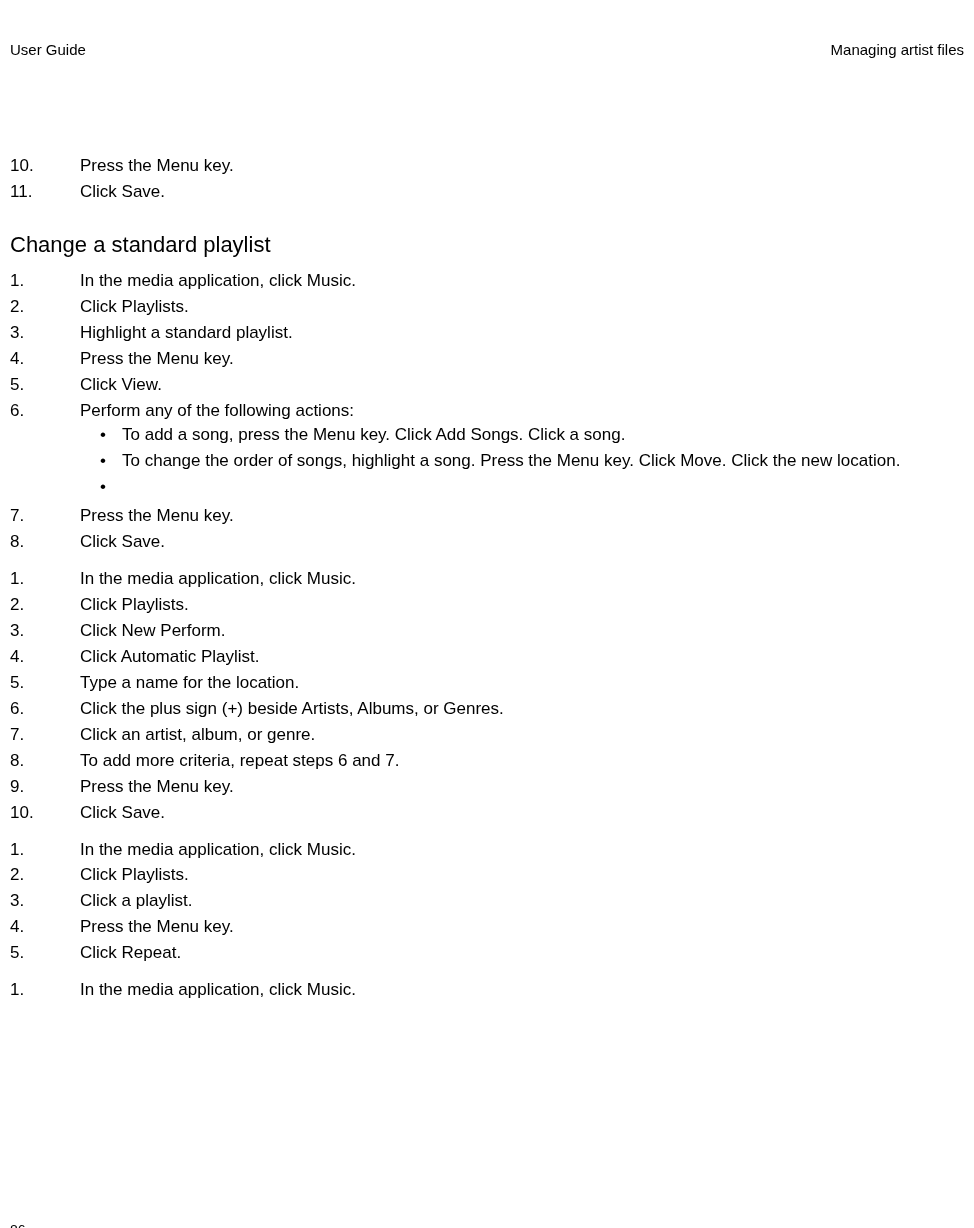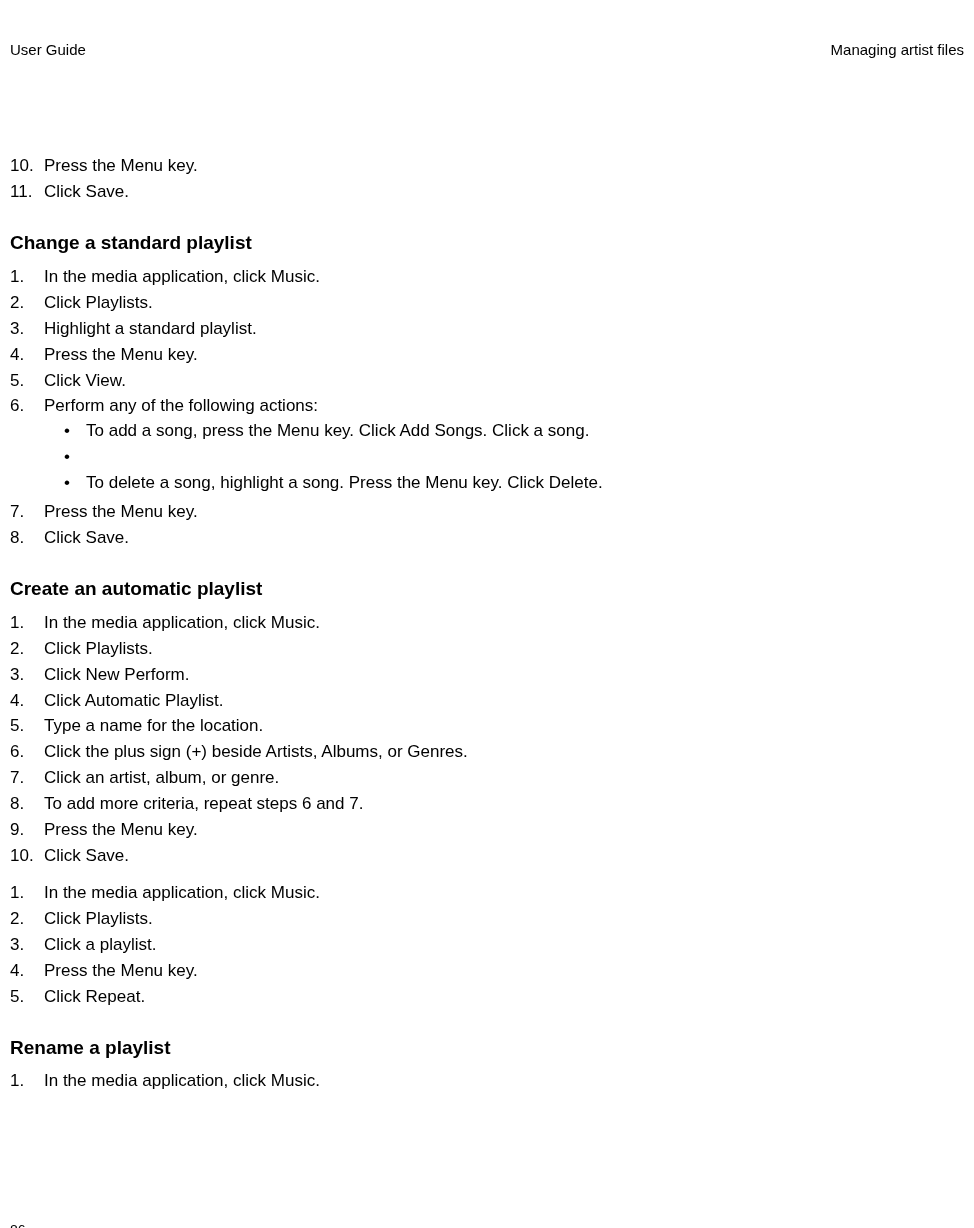--- a/index.html
+++ b/index.html
@@ -19,26 +19,26 @@
     margin-top:22px;
   }
   .hdr{display:flex;justify-content:space-between;font-size:15px;margin-bottom:95px;}
   .ol{list-style:none;padding:0;margin:0 0 14px 0;}
   .ol > li{display:flex;margin:0 0 3px 0;}
   .num{width:30px;flex:0 0 30px;text-align:left;padding-left:0;} 
   .ol.main{margin-left:0;}
   .ol.main > li > .num{}
   .ol.main > li > .txt{flex:1;}
   .ol.main{padding-left:0;}
-  .ol.main > li{padding-left:0;}
+  .ol.main > li{padding-left:0;gap:36px;}
   .ol.main .num{width:34px;flex:0 0 34px;}
   .bul{list-style:none;padding:0;margin:2px 0 2px 20px;}
   .bul > li{display:flex;margin:0 0 3px 0;}
   .bul .dot{width:22px;flex:0 0 22px;}
-  h3{font-size:19px;font-weight:700;margin:26px 0 10px 0;}
+  h3{font-size:22px;font-weight:400;margin:26px 0 10px 0;}
   b{font-weight:400;}
   .para{margin:10px 0 0 0;}
   .pgnum{position:absolute;left:10px;bottom:10px;font-size:14px;}
 </style>
 </head>
 <body>
 
 <div class="page">
   <div class="hdr">
     <span>User Guide</span>
@@ -81,37 +81,36 @@
         </li>
         <li>
           <span class="num">6.</span>
           <span class="txt">Perform any of the following actions:<ul class="bul">
               <li>
                 <span class="dot">•</span>
                 <span>To add a song, press the <b>Menu</b> key. Click <b>Add Songs</b>. Click a song.</span>
               </li>
               <li>
                 <span class="dot">•</span>
+                <span>To change the order of songs, highlight a song. Press the <b>Menu</b> key. Click <b>Move</b>. Click the new location.</span>
               </li>
               <li>
                 <span class="dot">•</span>
-                <span>To delete a song, highlight a song. Press the <b>Menu</b> key. Click <b>Delete</b>.</span>
               </li>
             </ul></span>
         </li>
         <li>
           <span class="num">7.</span>
           <span class="txt">Press the <b>Menu</b> key.</span>
         </li>
         <li>
           <span class="num">8.</span>
           <span class="txt">Click <b>Save</b>.</span>
         </li>
       </ol>
-      <h3>Create an automatic playlist</h3>
       <ol class="ol main">
         <li>
           <span class="num">1.</span>
           <span class="txt">In the media application, click <b>Music</b>.</span>
         </li>
         <li>
           <span class="num">2.</span>
           <span class="txt">Click <b>Playlists</b>.</span>
         </li>
         <li>
@@ -162,21 +161,20 @@
         </li>
         <li>
           <span class="num">4.</span>
           <span class="txt">Press the <b>Menu</b> key.</span>
         </li>
         <li>
           <span class="num">5.</span>
           <span class="txt">Click <b>Repeat</b>.</span>
         </li>
       </ol>
-      <h3>Rename a playlist</h3>
       <ol class="ol main">
         <li>
           <span class="num">1.</span>
           <span class="txt">In the media application, click <b>Music</b>.</span>
         </li>
       </ol>
     </div>
 
   <div class="pgnum">86</div>
 </div>

